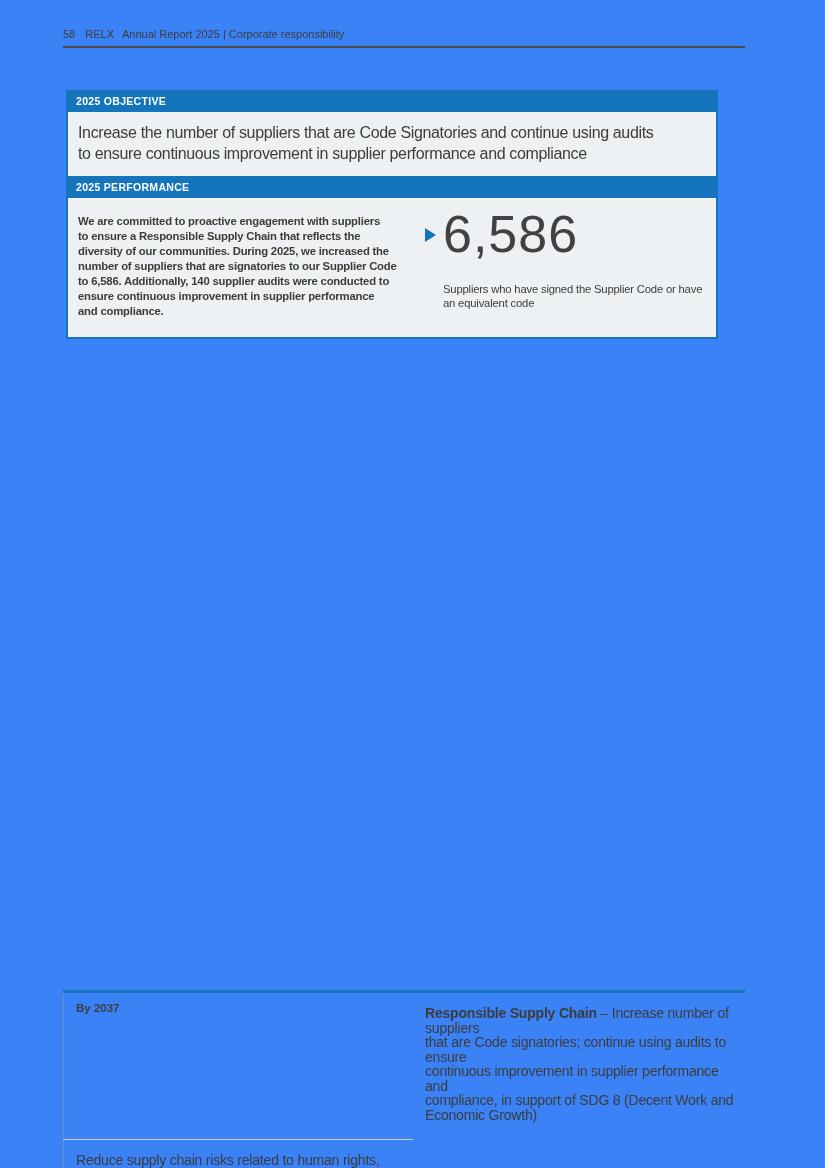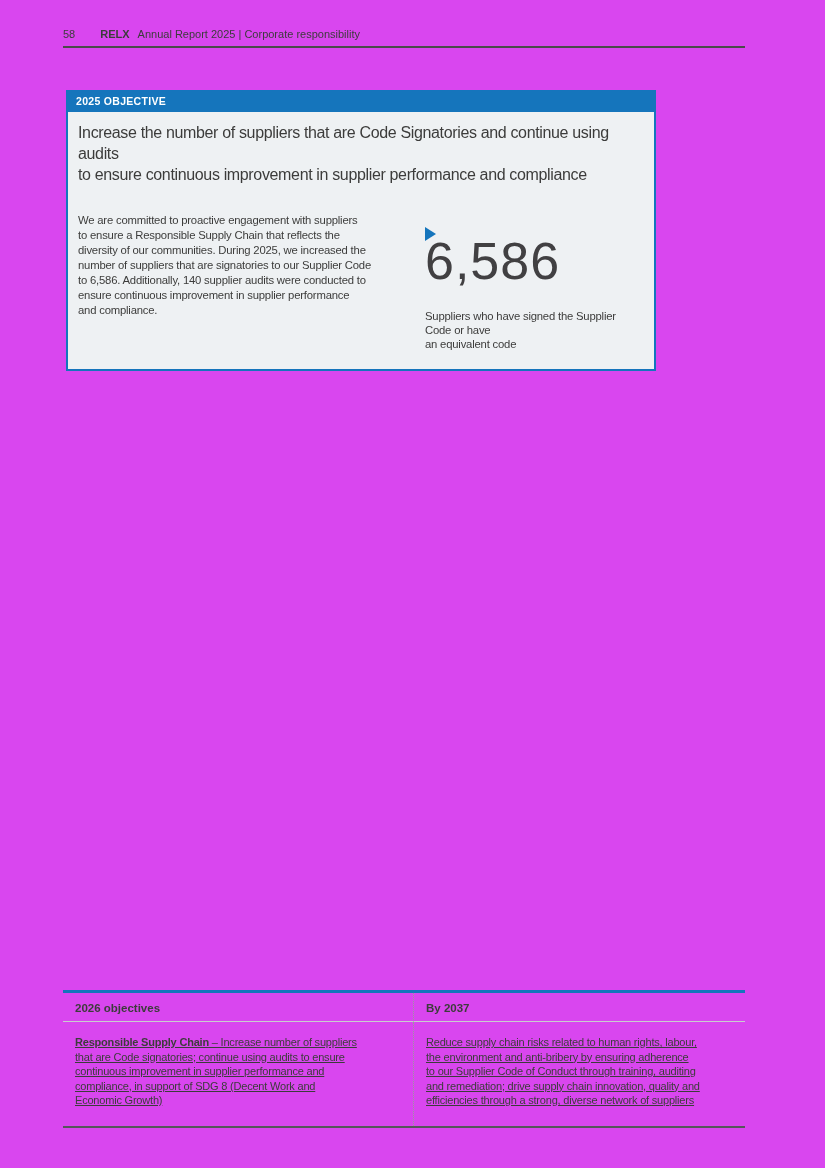--- a/index.html
+++ b/index.html
@@ -1,49 +1,49 @@
 <!DOCTYPE html>
 <html><head>
 <meta charset="utf-8">
 <style>
   html, body { margin: 0; padding: 0; background: #ffffff; }
   .page {
     position: relative;
     width: 825px;
     height: 1168px;
-    background: #d946ef;
+    background: #3b82f6;
     font-family: "Liberation Sans", sans-serif;
     color: #3C3C3B;
     overflow: hidden;
   }
 
   
   .header {
     position: absolute;
     left: 63px; top: 28px;
     width: 682px;
     font-size: 11px;
     display: flex;
     align-items: baseline;
   }
   .page-number { color: #3C3C3B; }
-  .brand { font-weight: bold; margin-left: 25px; }
+  .brand { font-weight: normal; margin-left: 10px; }
   .header-title { margin-left: 8px; text-align: right; }
   .header-rule {
     position: absolute;
     left: 63px; top: 46px;
     width: 682px; height: 2px;
     background: #4A4A49;
   }
 
   
   .card {
     position: absolute;
     left: 66px; top: 90px;
-    width: 590px;
+    width: 652px;
     background: #1575BC;
     padding: 0 2px 2px 2px;
     box-sizing: border-box;
   }
   .banner {
     height: 22px;
     line-height: 22px;
     color: #ffffff;
     font-weight: bold;
     font-size: 10.5px;
@@ -69,26 +69,26 @@
     min-height: 96px;
   }
   .perf-text {
     margin: 0;
     width: 345px;
     flex: 0 0 345px;
     font-size: 11.3px;
     letter-spacing: -0.2px;
     line-height: 15px;
     white-space: pre-line;
+    font-weight: bold;
   }
   .stat {
     display: flex;
     margin-left: 2px;
     align-items: flex-start;
-    flex-direction: column;
   }
   .triangle-icon {
     width: 0; height: 0;
     border-left: 11px solid #1575BC;
     border-top: 7px solid transparent;
     border-bottom: 7px solid transparent;
     margin-top: 14px;
     margin-right: 7px;
     flex: 0 0 auto;
   }
@@ -119,26 +119,25 @@
     grid-template-columns: 350px 332px;
     box-sizing: border-box;
   }
   .th {
     font-weight: bold;
     font-size: 11.5px;
     padding: 9px 12px 7px 12px;
     border-bottom: 1px solid #C9CCCE;
   }
   .td {
-    font-size: 11px;
+    font-size: 14px;
     letter-spacing: -0.2px;
     line-height: 14.5px;
     padding: 13px 6px 18px 12px;
     white-space: pre-line;
-    text-decoration: underline;
   }
   .col-right {
     border-left: 1px dotted #9B9B9B;
   }
   .lead { font-weight: bold; }
 </style>
 </head>
 <body>
 
 <div class="page">
@@ -147,41 +146,41 @@
     <span class="page-number">58</span>
     <span class="brand">RELX</span>
     <span class="header-title">Annual Report 2025 | Corporate responsibility</span>
   </div>
   <div class="header-rule"></div>
 
   <section class="card">
     <div class="banner">2025 OBJECTIVE</div>
     <div class="panel objective-panel">Increase the number of suppliers that are Code Signatories and continue using audits
 to ensure continuous improvement in supplier performance and compliance</div>
+    <div class="banner">2025 PERFORMANCE</div>
     <div class="panel performance-panel">
       <p class="perf-text">We are committed to proactive engagement with suppliers
 to ensure a Responsible Supply Chain that reflects the
 diversity of our communities. During 2025, we increased the
 number of suppliers that are signatories to our Supplier Code
 to 6,586. Additionally, 140 supplier audits were conducted to
 ensure continuous improvement in supplier performance
 and compliance.</p>
       <div class="stat">
         <span class="triangle-icon"></span>
         <div>
           <div class="stat-value">6,586</div>
           <p class="stat-caption">Suppliers who have signed the Supplier Code or have
 an equivalent code</p>
         </div>
       </div>
     </div>
   </section>
 
   <section class="obj-table">
-    <div class="th">2026 objectives</div>
     <div class="th col-right">By 2037</div>
     <div class="td"><span class="lead">Responsible Supply Chain</span><span> – Increase number of suppliers
 that are Code signatories; continue using audits to ensure
 continuous improvement in supplier performance and
 compliance, in support of SDG 8 (Decent Work and
 Economic Growth)</span></div>
     <div class="td col-right"><span class="lead"></span><span>Reduce supply chain risks related to human rights, labour,
 the environment and anti-bribery by ensuring adherence
 to our Supplier Code of Conduct through training, auditing
 and remediation; drive supply chain innovation, quality and

